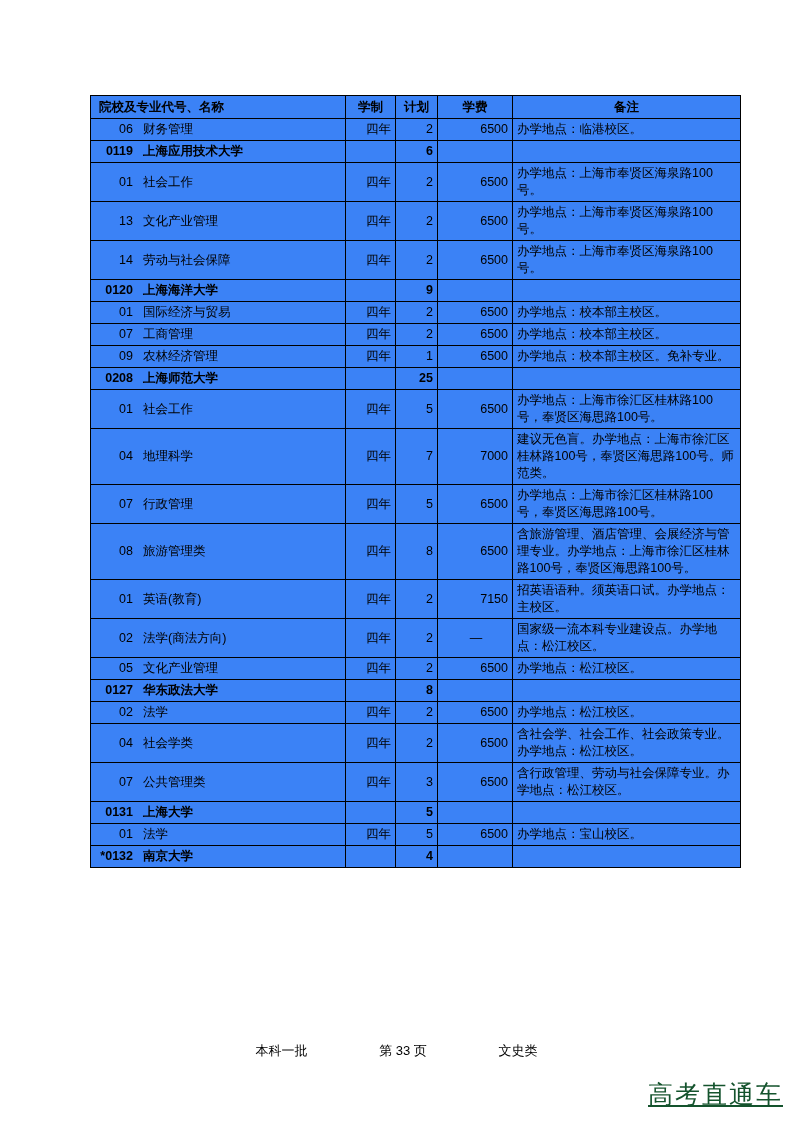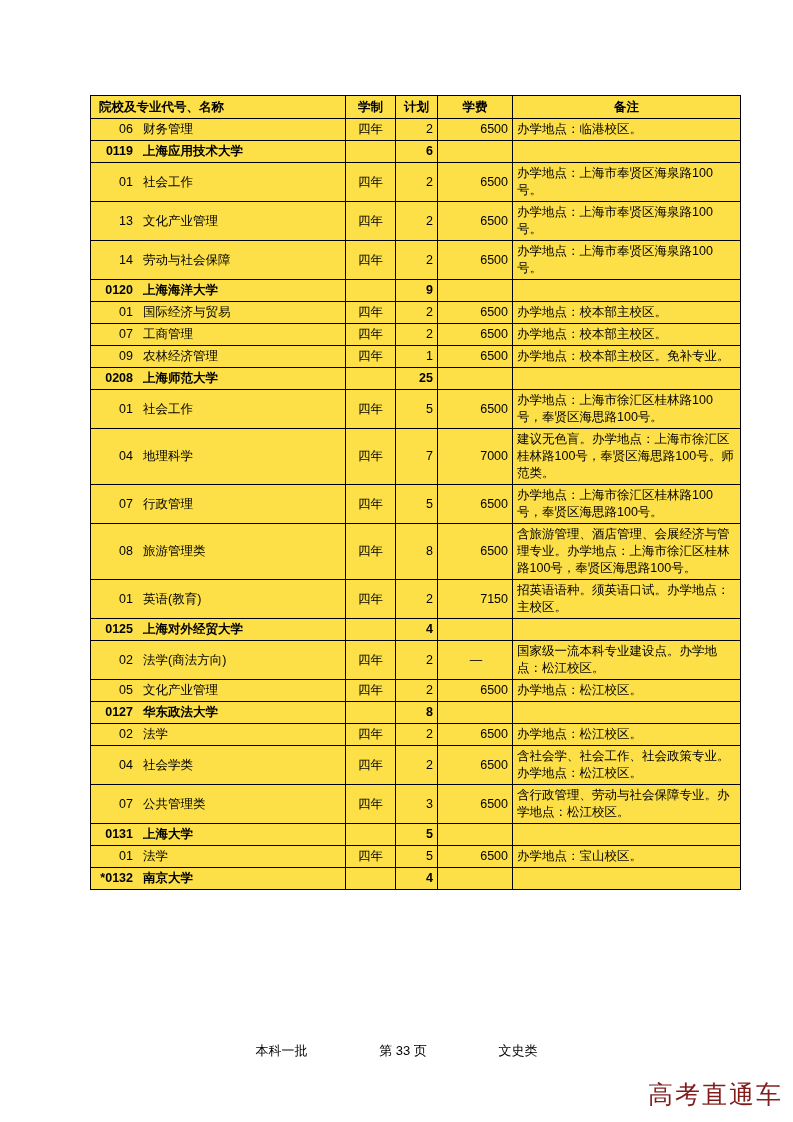--- a/index.html
+++ b/index.html
@@ -7,56 +7,57 @@
   body {
     width:793px; height:1122px; position:relative; overflow:hidden;
     font-family:"Liberation Sans","DejaVu Sans",sans-serif;
     color:#000;
   }
   .sheet { position:absolute; inset:0; }
 
   table.adm {
     position:absolute; left:90px; top:95px; width:650px;
     border-collapse:collapse; table-layout:fixed;
-    background:#fde047;
+    background:#3b82f6;
   }
   table.adm th, table.adm td {
     border:1px solid #000;
     font-size:12.5px;
     line-height:17px;
     padding:2px 4px;
     vertical-align:middle;
     word-break:break-all;
   }
   table.adm th {
     font-weight:bold; text-align:center; height:23px; padding:2px 2px;
   }
   table.adm th.col-name { text-align:left; padding-left:8px; }
 
   td.name-cell { padding-left:0; white-space:nowrap; overflow:hidden; }
   .code { display:inline-block; width:38px; text-align:right; }
   .mname { margin-left:10px; }
   tr.institution td { font-weight:bold; }
 
-  td.duration { text-align:center; }
+  td.duration { text-align:right; }
   td.plan     { text-align:right; padding-right:6px; }
   td.tuition  { text-align:right; padding-right:7px; }
   td.tuition.dash { text-align:center; padding-right:2px; }
   td.note     { text-align:left; }
 
   .footer {
     position:absolute; left:0; top:1042px; width:100%;
     text-align:center; font-size:13px; color:#000;
   }
   .footer span { margin:0 34px; }
 
   .watermark {
     position:absolute; right:10px; top:1078px;
-    font-size:25px; color:#7f1d1d; letter-spacing:2px;
+    font-size:25px; color:#14532d; letter-spacing:2px;
     font-weight:400;
+    text-decoration:underline;
   }
 </style>
 </head>
 <body>
 
 <div class="sheet">
 
   <table class="adm">
     <colgroup>
       <col style="width:255px">
@@ -173,27 +174,20 @@
           <td class="tuition">6500</td>
           <td class="note">含旅游管理、酒店管理、会展经济与管理专业。办学地点：上海市徐汇区桂林路100号，奉贤区海思路100号。</td>
         </tr>
         <tr class="major">
           <td class="name-cell"><span class="code">01</span><span class="mname">英语(教育)</span></td>
           <td class="duration">四年</td>
           <td class="plan">2</td>
           <td class="tuition">7150</td>
           <td class="note">招英语语种。须英语口试。办学地点：主校区。</td>
         </tr>
-        <tr class="institution">
-          <td class="name-cell"><span class="code">0125</span><span class="mname">上海对外经贸大学</span></td>
-          <td class="duration"></td>
-          <td class="plan">4</td>
-          <td class="tuition"></td>
-          <td class="note"></td>
-        </tr>
         <tr class="major">
           <td class="name-cell"><span class="code">02</span><span class="mname">法学(商法方向)</span></td>
           <td class="duration">四年</td>
           <td class="plan">2</td>
           <td class="tuition dash">—</td>
           <td class="note">国家级一流本科专业建设点。办学地点：松江校区。</td>
         </tr>
         <tr class="major">
           <td class="name-cell"><span class="code">05</span><span class="mname">文化产业管理</span></td>
           <td class="duration">四年</td>

